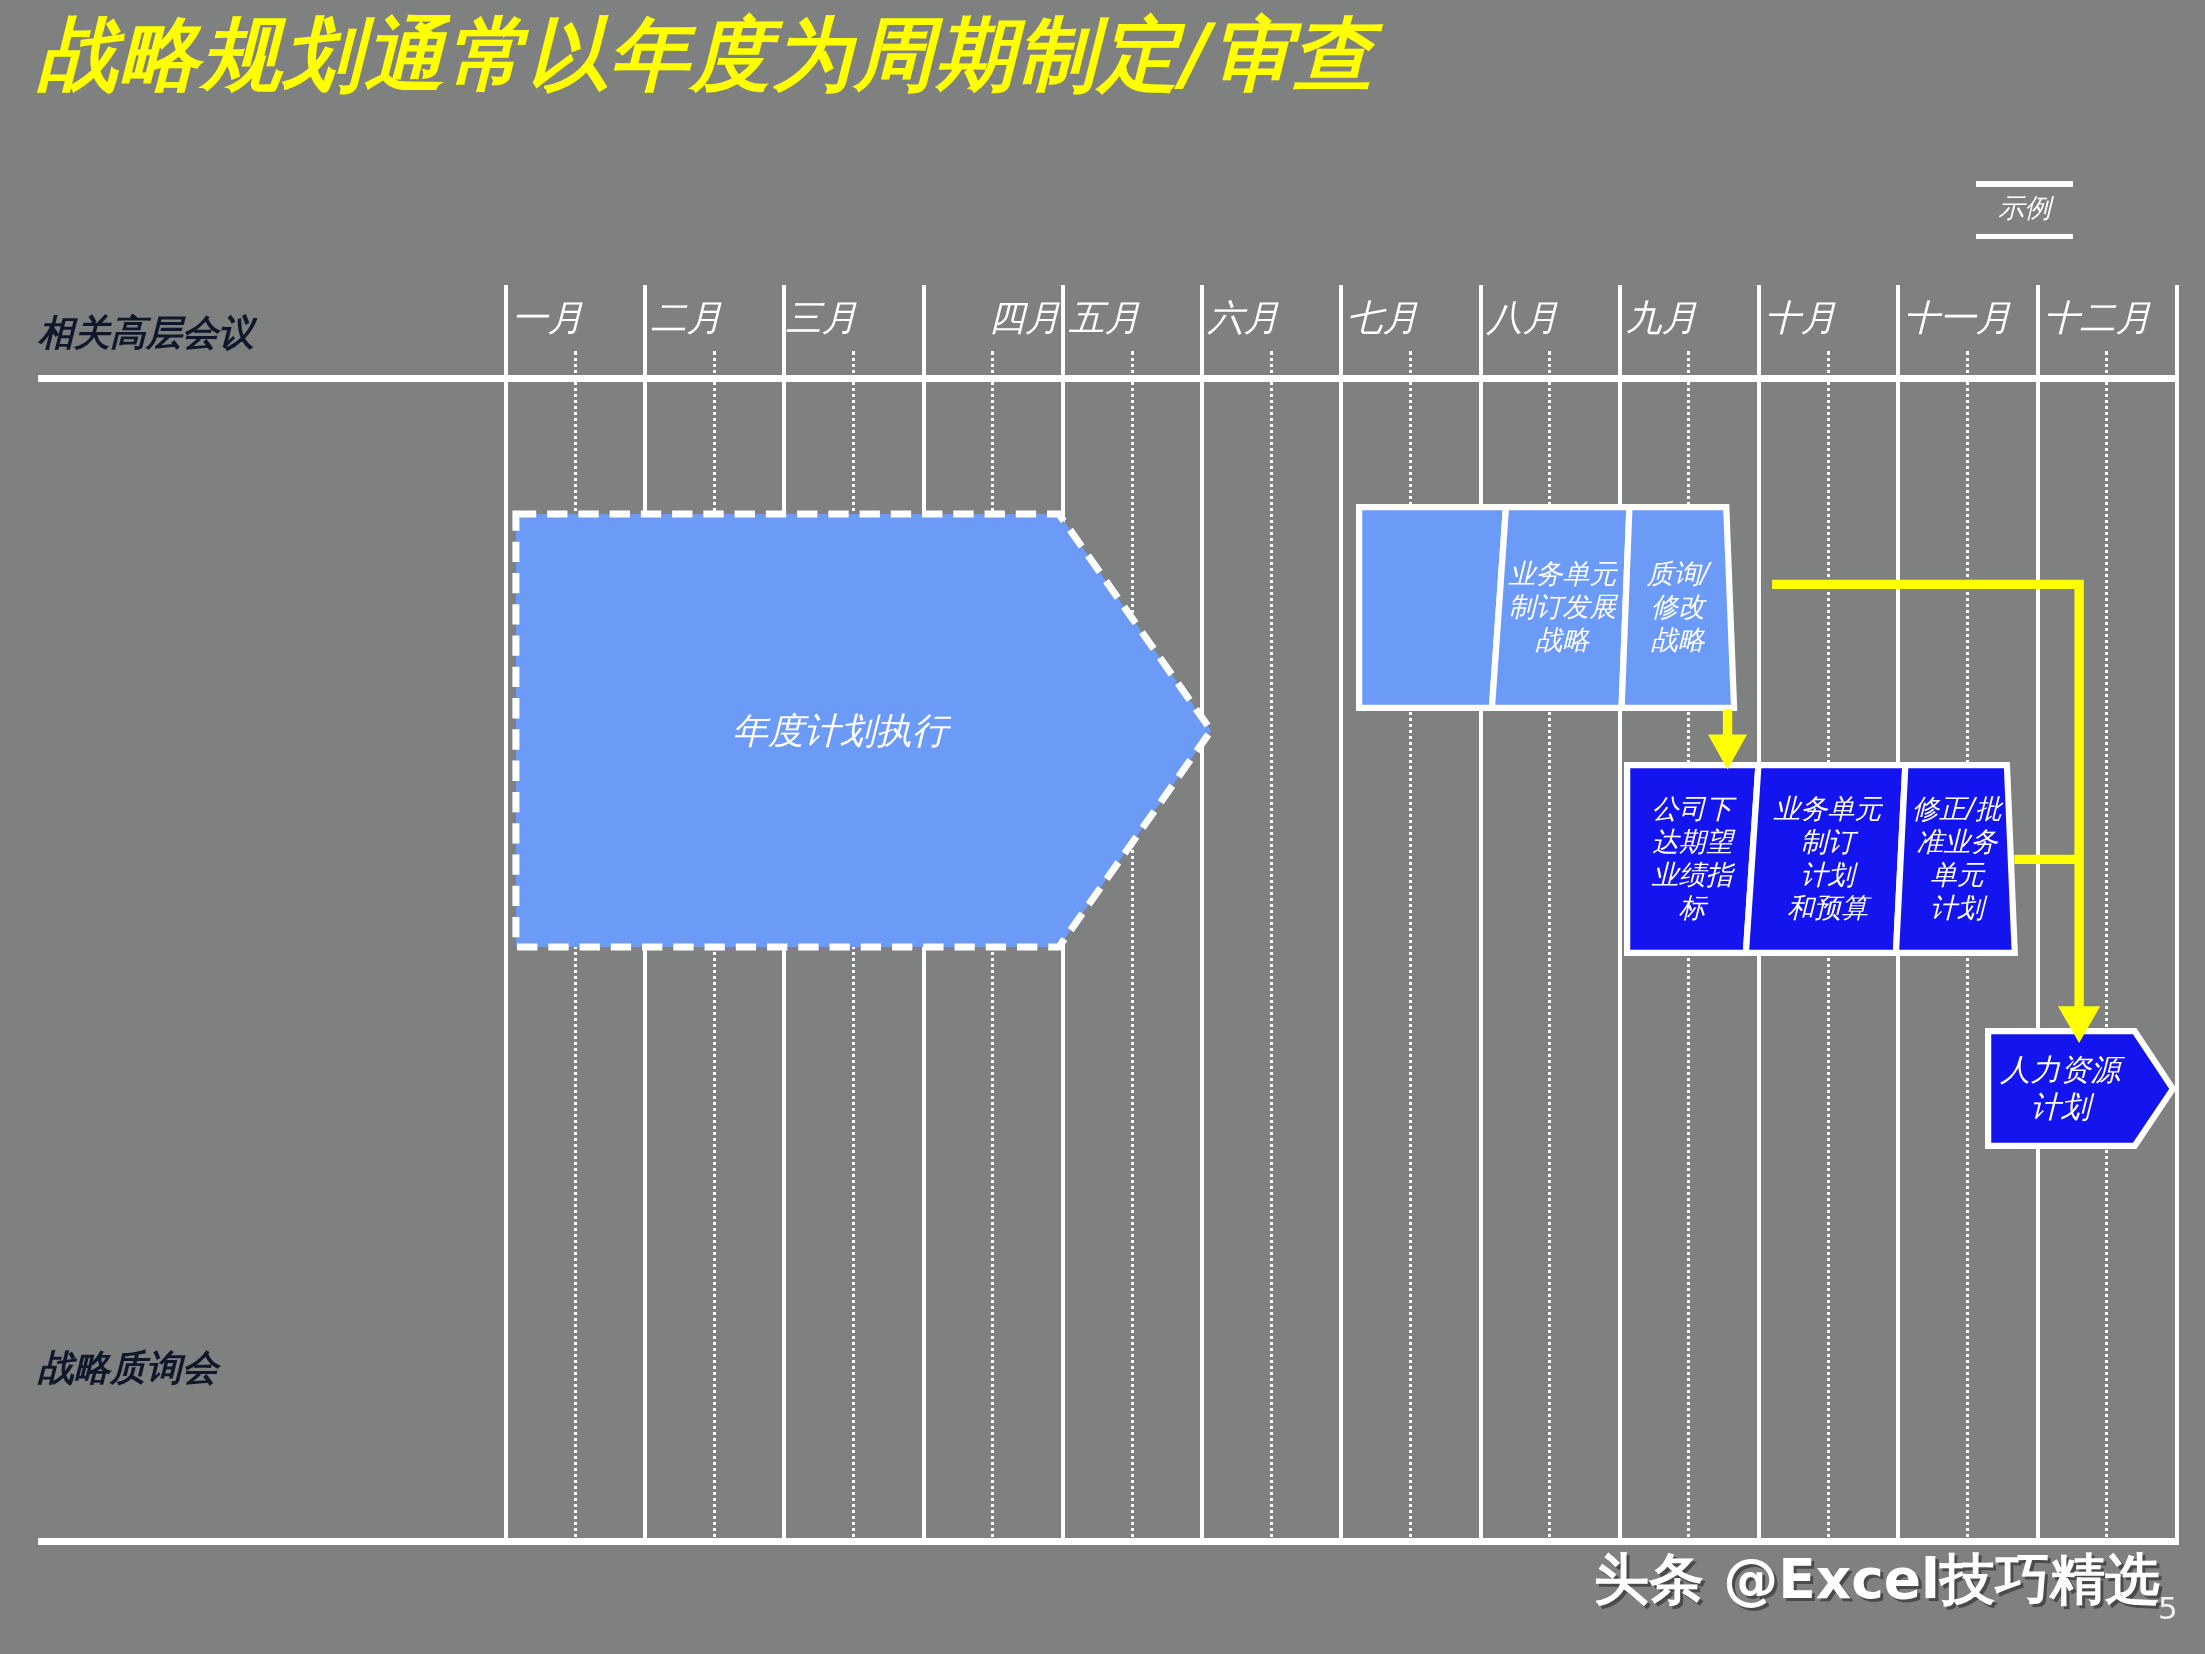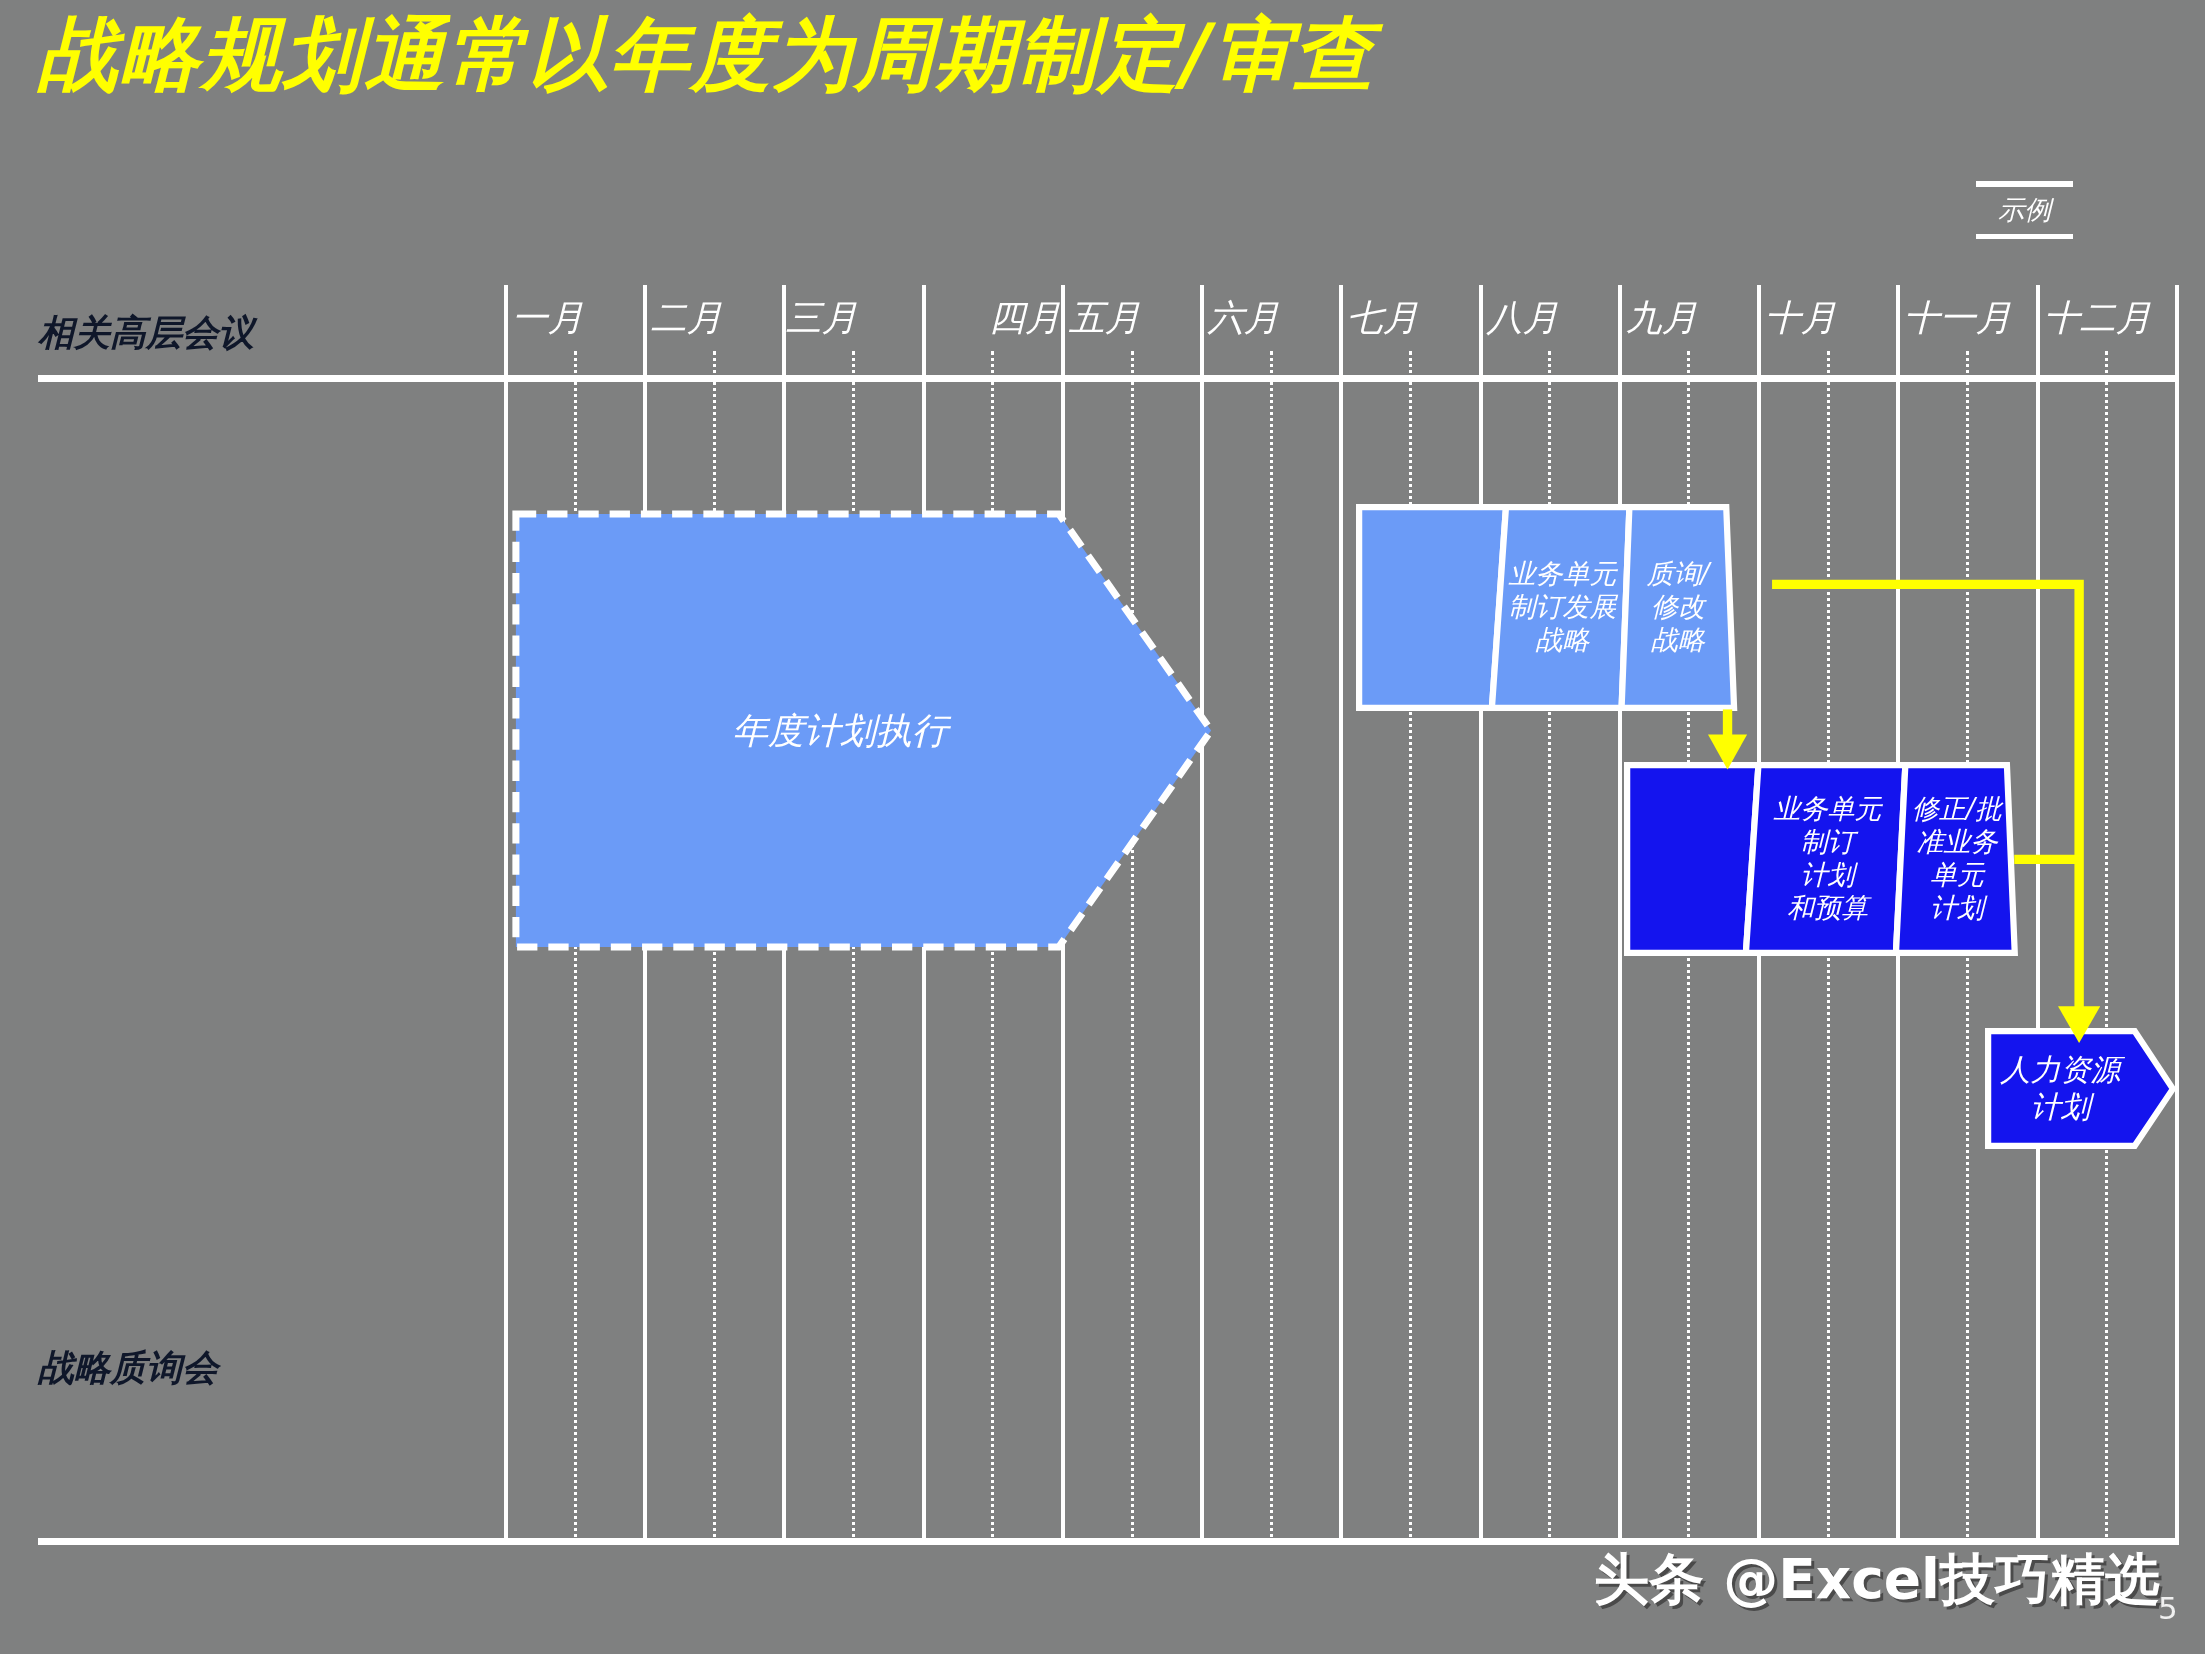--- a/index.html
+++ b/index.html
@@ -24,21 +24,21 @@
   }
 
   
   #example-badge{
     position:absolute;left:1976px;top:181px;width:97px;
     text-align:center;
   }
   #example-badge .rule{height:5.5px;background:#ffffff;}
   #example-badge .lbl{
     color:#ffffff;font-size:26.6px;line-height:47px;font-style:italic;
-    font-family:Liberation Sans, sans-serif;
+    font-family:Liberation Mono, monospace;
   }
 
   
   #grid{
     position:absolute;left:504px;top:285px;
     width:1671px;height:1260px;
   }
   .vline{position:absolute;top:0;bottom:0;width:3.9px;background:#ffffff;}
   .vdash{
     position:absolute;top:66px;bottom:0;width:0;
@@ -188,20 +188,23 @@
         <div style="width: 100%;">质询/<br>修改<br>战略</div>
       </div>
   </div>
 
   <div class="band" id="band-mid">
     <svg viewBox="0 0 540 248" width="422" height="194">
       <polygon points="4,4 172,4 156,244 4,244" fill="#1414ee" stroke="#ffffff" stroke-width="8"></polygon>
       <polygon points="172,4 360,4 348,244 156,244" fill="#1414ee" stroke="#ffffff" stroke-width="8"></polygon>
       <polygon points="360,4 490,4 500,244 348,244" fill="#1414ee" stroke="#ffffff" stroke-width="8"></polygon>
     </svg>
+    <div class="seg-txt" style="left:4.7px;top:3.1px;width:127px;height:188px;">
+        <div style="width: 100%;">公司下<br>达期望<br>业绩指<br>标</div>
+      </div>
     <div class="seg-txt" style="left:130px;top:3.1px;width:147px;height:188px;">
         <div style="width: 100%;">业务单元<br>制订<br>计划<br>和预算</div>
       </div>
     <div class="seg-txt" style="left:280px;top:3.1px;width:106px;height:188px;">
         <div style="width: 100%;">修正/批<br>准业务<br>单元<br>计划</div>
       </div>
   </div>
 
   <div class="band" id="hr-box">
     <svg viewBox="0 0 245 155" width="191" height="121">

